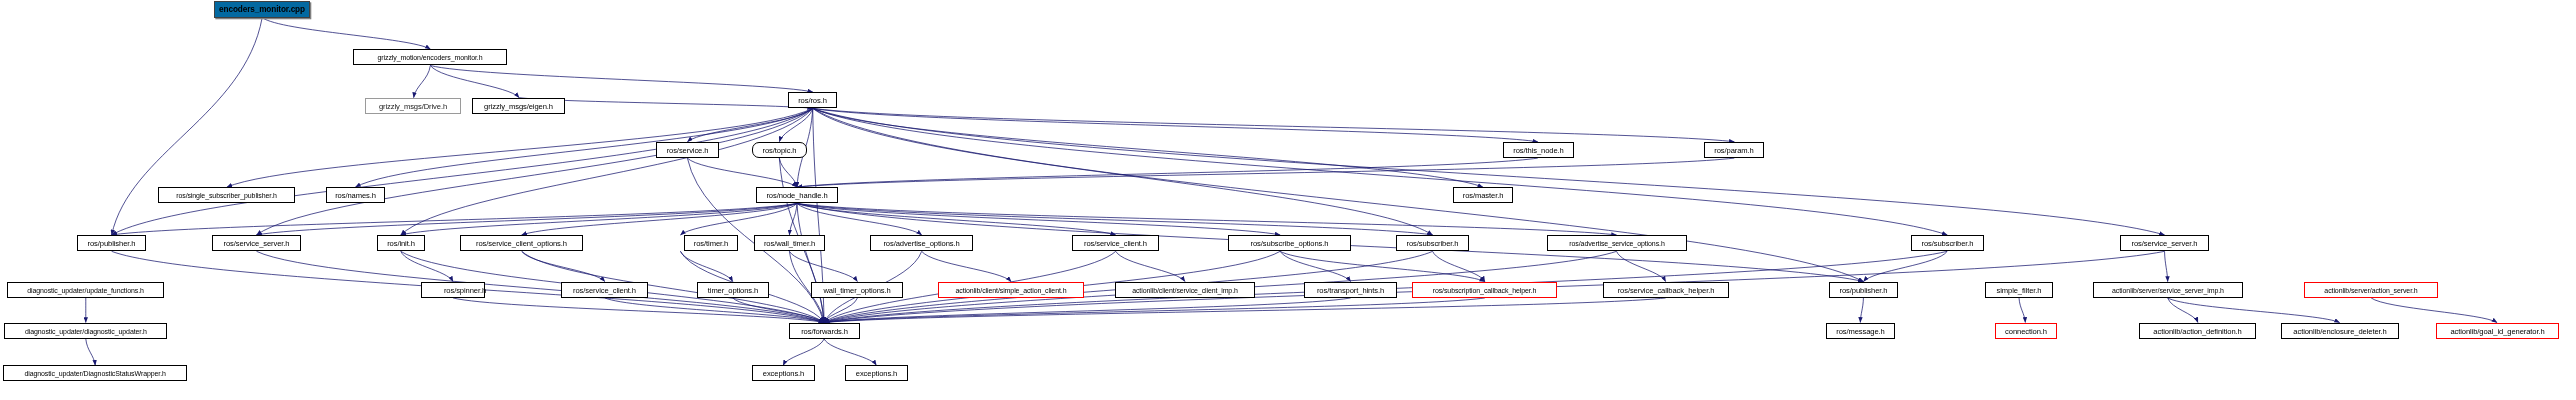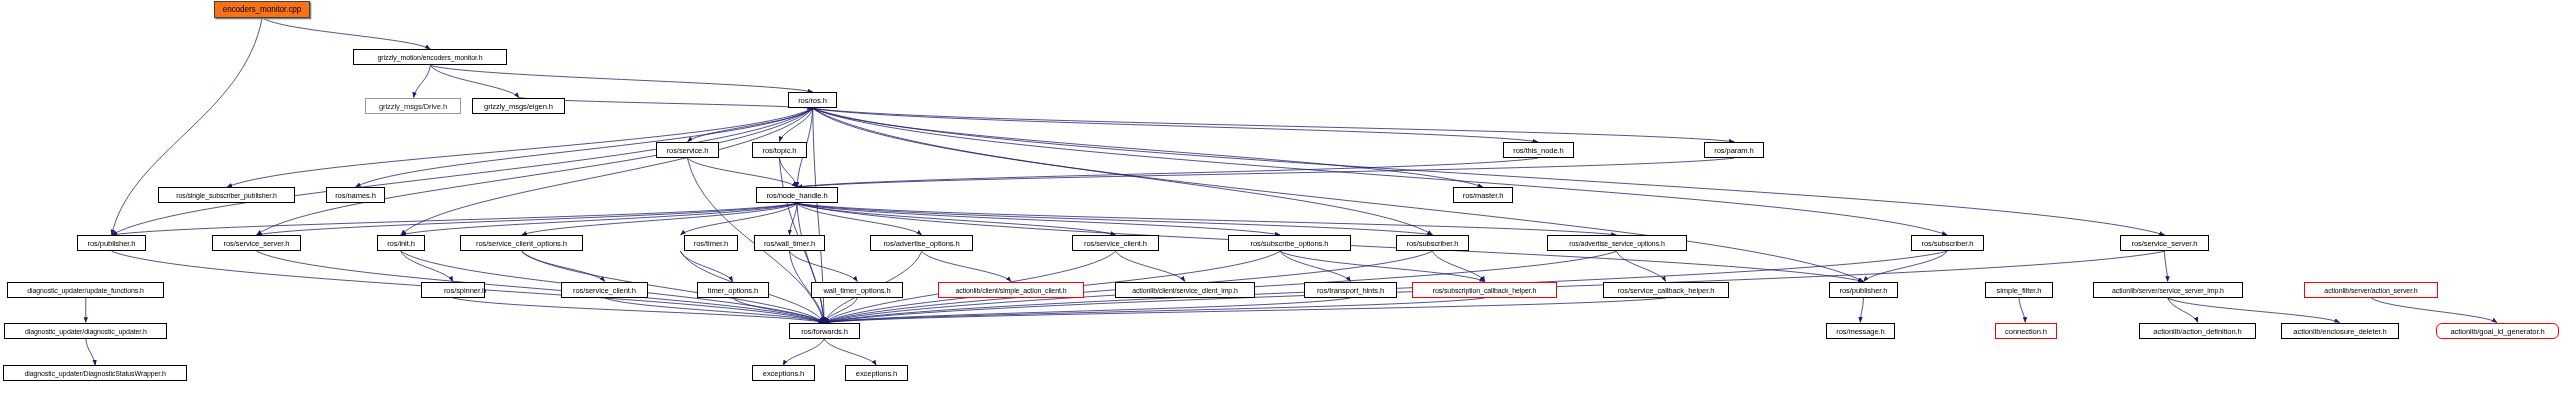--- a/index.html
+++ b/index.html
@@ -3,21 +3,21 @@
 <meta charset="utf-8">
 <style>
   html,body{margin:0;padding:0;background:#ffffff;}
   #graph{position:relative;width:2576px;height:400px;background:#ffffff;
          font-family:"Liberation Sans","DejaVu Sans",sans-serif;overflow:hidden;}
   #edges{position:absolute;left:0;top:0;width:2576px;height:400px;}
   .node{position:absolute;box-sizing:border-box;display:flex;align-items:center;
         justify-content:center;background:#ffffff;border:0.6px solid #000000;
         color:#000000;white-space:nowrap;height:16.4px;line-height:15px;
         letter-spacing:-0.1px;}
-  .node.root{background:#f97316;border:0.6px solid #404040;box-shadow:1.3px 1.3px 0 #808080;}
+  .node.root{background:#0369a1;border:0.6px solid #404040;box-shadow:1.3px 1.3px 0 #808080;font-weight:bold;}
   .node.grey{border:0.6px solid #9a9a9a;color:#1a1a1a;}
   .node.red{border:0.6px solid #ff0000;}
   .node.bold{border:1.3px solid #000000;}
 </style>
 </head>
 <body>
 
 <div id="graph">
   <svg id="edges" xmlns="http://www.w3.org/2000/svg" viewBox="0 0 4089 635">
     <defs>
@@ -110,21 +110,21 @@
         <path d="M1308,538 C1317.96,556.9 1381.04,564.04 1391,580" stroke="#191970" stroke-width="1.2" fill="none" marker-end="url(#arrow)"></path>
       </g>
   </svg>
   <div id="node-layer">
       <div class="node root" style="left: 214px; top: 1.3px; width: 96px; font-size: 8.2px;">encoders_monitor.cpp</div>
       <div class="node" style="left: 353px; top: 49px; width: 154px; font-size: 7px;">grizzly_motion/encoders_monitor.h</div>
       <div class="node grey" style="left: 365px; top: 98px; width: 96px; font-size: 7.6px;">grizzly_msgs/Drive.h</div>
       <div class="node bold" style="left: 472px; top: 98px; width: 93px; font-size: 7.6px;">grizzly_msgs/eigen.h</div>
       <div class="node" style="left: 788px; top: 92px; width: 49px; font-size: 7.6px;">ros/ros.h</div>
       <div class="node" style="left: 656px; top: 142px; width: 63px; font-size: 7.6px;">ros/service.h</div>
-      <div class="node" style="left: 752px; top: 142px; width: 55px; font-size: 7.6px;">ros/topic.h</div>
+      <div class="node" style="left: 752px; top: 142px; width: 55px; font-size: 7.6px; border-radius: 7px;">ros/topic.h</div>
       <div class="node" style="left: 1503px; top: 142px; width: 71px; font-size: 7.6px;">ros/this_node.h</div>
       <div class="node" style="left: 1704px; top: 142px; width: 60px; font-size: 7.6px;">ros/param.h</div>
       <div class="node" style="left: 158px; top: 187px; width: 137px; font-size: 7px;">ros/single_subscriber_publisher.h</div>
       <div class="node" style="left: 326px; top: 187px; width: 59px; font-size: 7.6px;">ros/names.h</div>
       <div class="node" style="left: 756px; top: 187px; width: 82px; font-size: 7.6px;">ros/node_handle.h</div>
       <div class="node" style="left: 1453px; top: 187px; width: 60px; font-size: 7.6px;">ros/master.h</div>
       <div class="node" style="left: 77px; top: 235px; width: 69px; font-size: 7.6px;">ros/publisher.h</div>
       <div class="node" style="left: 212px; top: 235px; width: 89px; font-size: 7.6px;">ros/service_server.h</div>
       <div class="node" style="left: 377px; top: 235px; width: 48px; font-size: 7.6px;">ros/init.h</div>
       <div class="node" style="left: 460px; top: 235px; width: 123px; font-size: 7.6px;">ros/service_client_options.h</div>
@@ -150,19 +150,19 @@
       <div class="node" style="left: 1829px; top: 282px; width: 69px; font-size: 7.6px;">ros/publisher.h</div>
       <div class="node" style="left: 1985px; top: 282px; width: 68px; font-size: 7.6px;">simple_filter.h</div>
       <div class="node" style="left: 2093px; top: 282px; width: 150px; font-size: 7px;">actionlib/server/service_server_imp.h</div>
       <div class="node red" style="left: 2304px; top: 282px; width: 134px; font-size: 7px;">actionlib/server/action_server.h</div>
       <div class="node" style="left: 4.4px; top: 323px; width: 163px; font-size: 7px;">diagnostic_updater/diagnostic_updater.h</div>
       <div class="node bold" style="left: 789px; top: 323px; width: 71px; font-size: 7.6px;">ros/forwards.h</div>
       <div class="node" style="left: 1826px; top: 323px; width: 69px; font-size: 7.6px;">ros/message.h</div>
       <div class="node red" style="left: 1995px; top: 323px; width: 62px; font-size: 7.6px;">connection.h</div>
       <div class="node" style="left: 2139px; top: 323px; width: 117px; font-size: 7.6px;">actionlib/action_definition.h</div>
       <div class="node" style="left: 2281px; top: 323px; width: 118px; font-size: 7.6px;">actionlib/enclosure_deleter.h</div>
-      <div class="node red" style="left: 2436px; top: 323px; width: 123px; font-size: 7.6px; border-radius: 6px;">actionlib/goal_id_generator.h</div>
+      <div class="node red" style="left: 2436px; top: 323px; width: 123px; font-size: 7.6px;">actionlib/goal_id_generator.h</div>
       <div class="node" style="left: 3.1px; top: 365px; width: 184px; font-size: 7px;">diagnostic_updater/DiagnosticStatusWrapper.h</div>
       <div class="node" style="left: 752px; top: 365px; width: 63px; font-size: 7.6px;">exceptions.h</div>
       <div class="node" style="left: 845px; top: 365px; width: 63px; font-size: 7.6px;">exceptions.h</div>
     </div>
 </div>
 
 
 </body></html>

